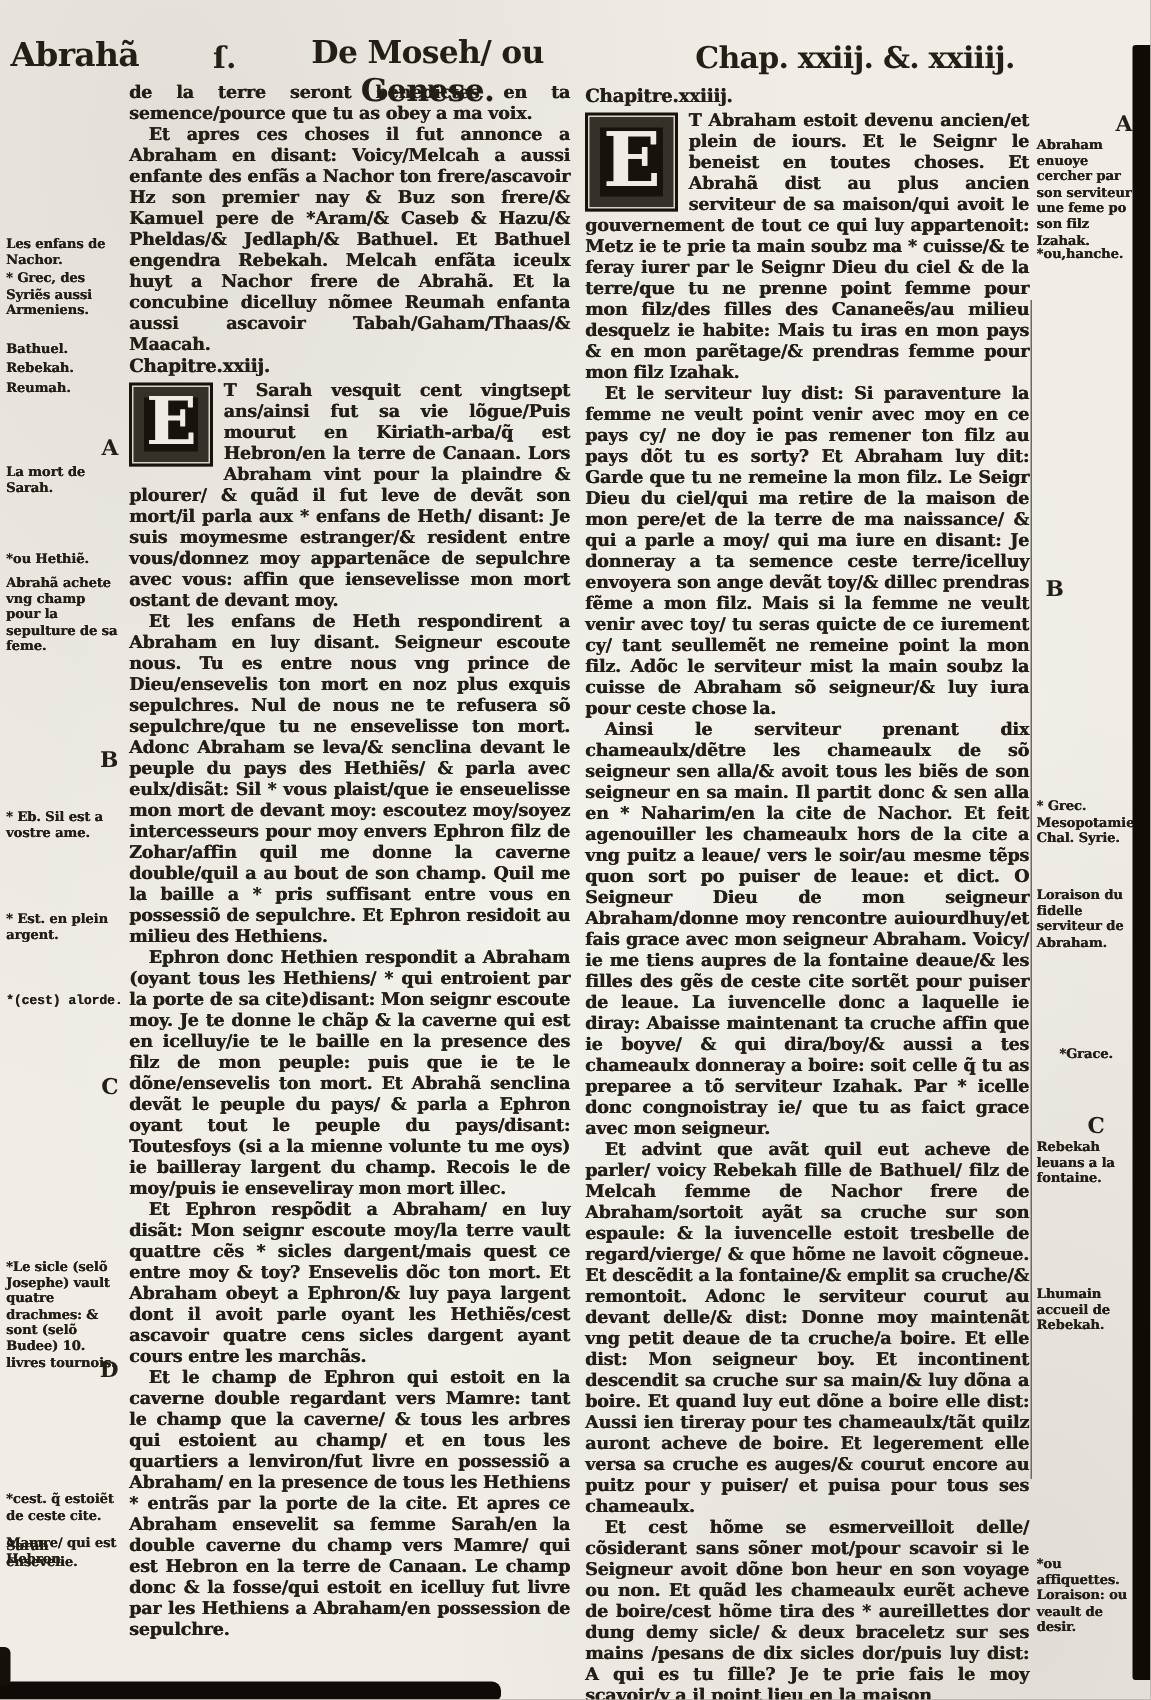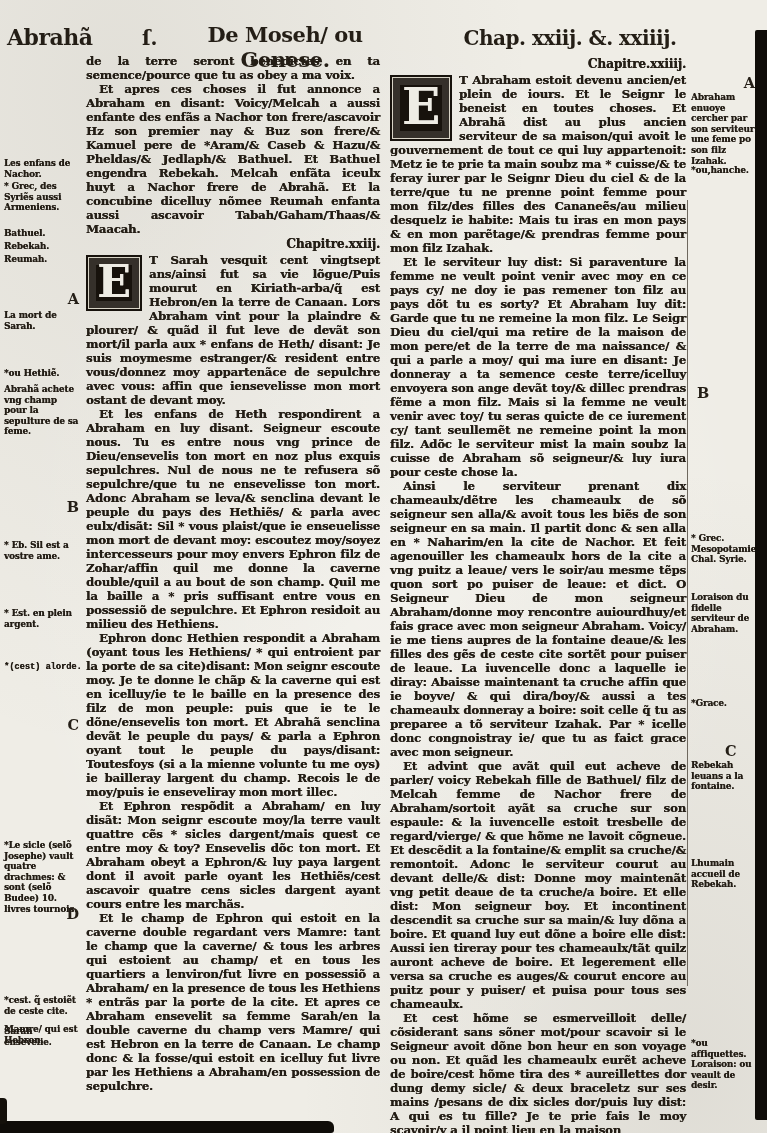--- a/index.html
+++ b/index.html
@@ -42,21 +42,21 @@
     letter-spacing:-0.15px;
     text-shadow:0.3px 0 0 currentColor;
   }
   .col-left{left:86px;top:54px;width:294px;}
   .col-right{left:390px;top:56px;width:296px;}
   .para{margin:0;text-indent:13px;}
   .para.cont{text-indent:0;}
   .para.has-dropcap{text-indent:0;}
   .chap-heading{
     margin:1px 0 1px 0;font-size:12.2px;line-height:15px;
-    text-align:right;font-weight:700;
+    text-align:left;font-weight:700;
   }
   .dropcap{
     float:left;
     width:56px;height:56px;line-height:54px;
     margin:2px 7px 2px 0;
     background:#17120c;
     color:#eeece4;
     font-size:44px;text-align:center;font-weight:700;
     box-shadow:inset 0 0 0 2px #17120c, inset 0 0 0 3px #d8d4c6, inset 0 0 0 10px rgba(238,236,228,0.14);
   }
@@ -146,21 +146,21 @@
       <p class="para">Et cest hõme se esmerveilloit delle/ cõsiderant sans sõner mot/pour scavoir si le Seigneur avoit dõne bon heur en son voyage ou non. Et quãd les chameaulx eurẽt acheve de boire/cest hõme tira des * aureillettes dor dung demy sicle/ &amp; deux braceletz sur ses mains /pesans de dix sicles dor/puis luy dist: A qui es tu fille? Je te prie fais le moy scavoir/y a il point lieu en la maison</p>
     </div>
 
   <aside class="margin margin-right">
       <div class="mletter pos-a" style="top: 74px;">A</div>
       <div class="mnote" style="top: 92px;">Abraham enuoye cercher par son serviteur une feme po son filz Izahak.</div>
       <div class="mnote" style="top: 165px;">*ou,hanche.</div>
       <div class="mletter" style="top: 384px;">B</div>
       <div class="mnote" style="top: 533px;">* Grec. Mesopotamie. Chal. Syrie.</div>
       <div class="mnote" style="top: 592px;">Loraison du fidelle serviteur de Abraham.</div>
-      <div class="mnote" style="top: 698px;">*Grace.</div>
+      <div class="mnote" style="top: 698px; text-align: center;">*Grace.</div>
       <div class="mletter pos-c" style="top: 742px;">C</div>
       <div class="mnote" style="top: 760px;">Rebekah leuans a la fontaine.</div>
       <div class="mnote" style="top: 858px;">Lhumain accueil de Rebekah.</div>
       <div class="mnote" style="top: 1038px;">*ou affiquettes. Loraison: ou veault de desir.</div>
     </aside>
 
   <div class="col-rule"></div>
   <div class="edge-bar"></div>
   <div class="bottom-sliver"></div>
   <div class="corner-mark"></div>

